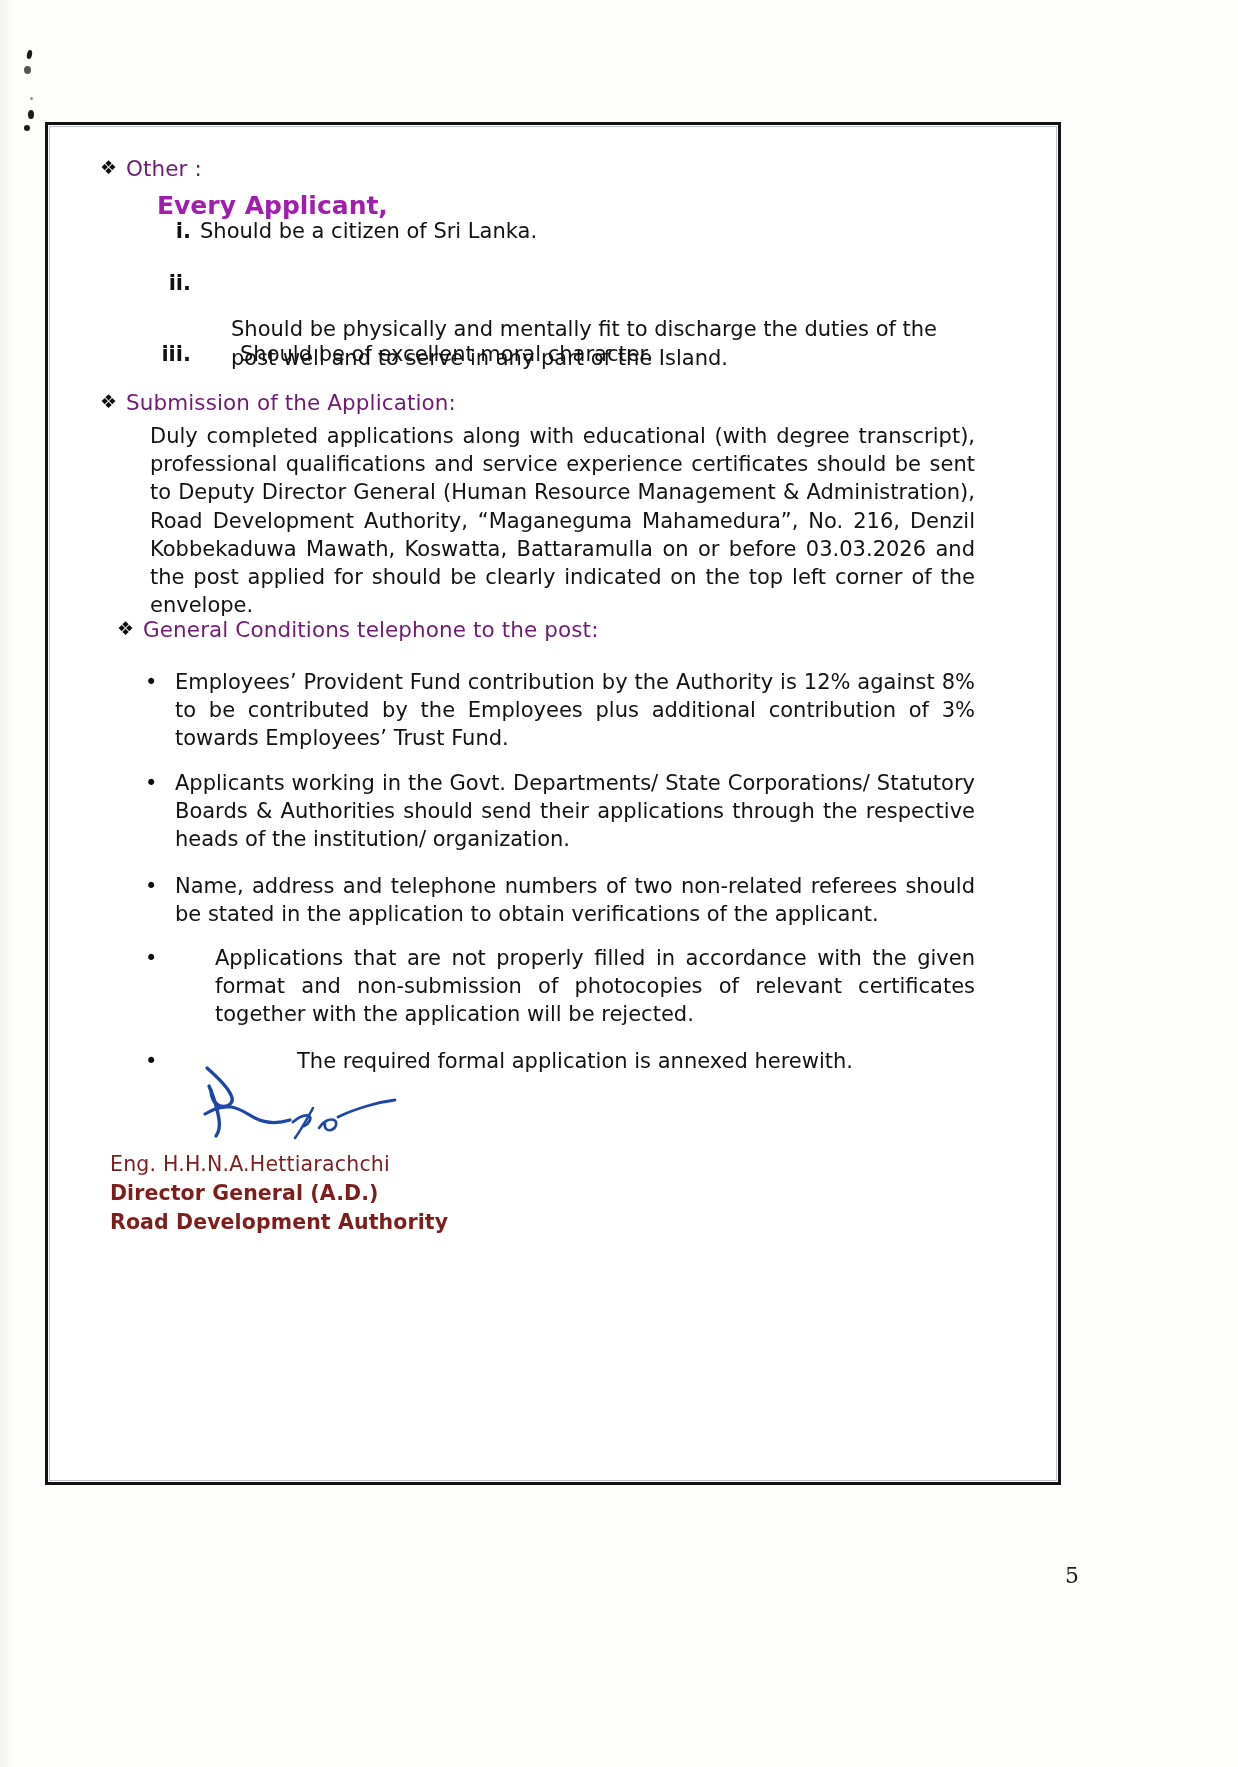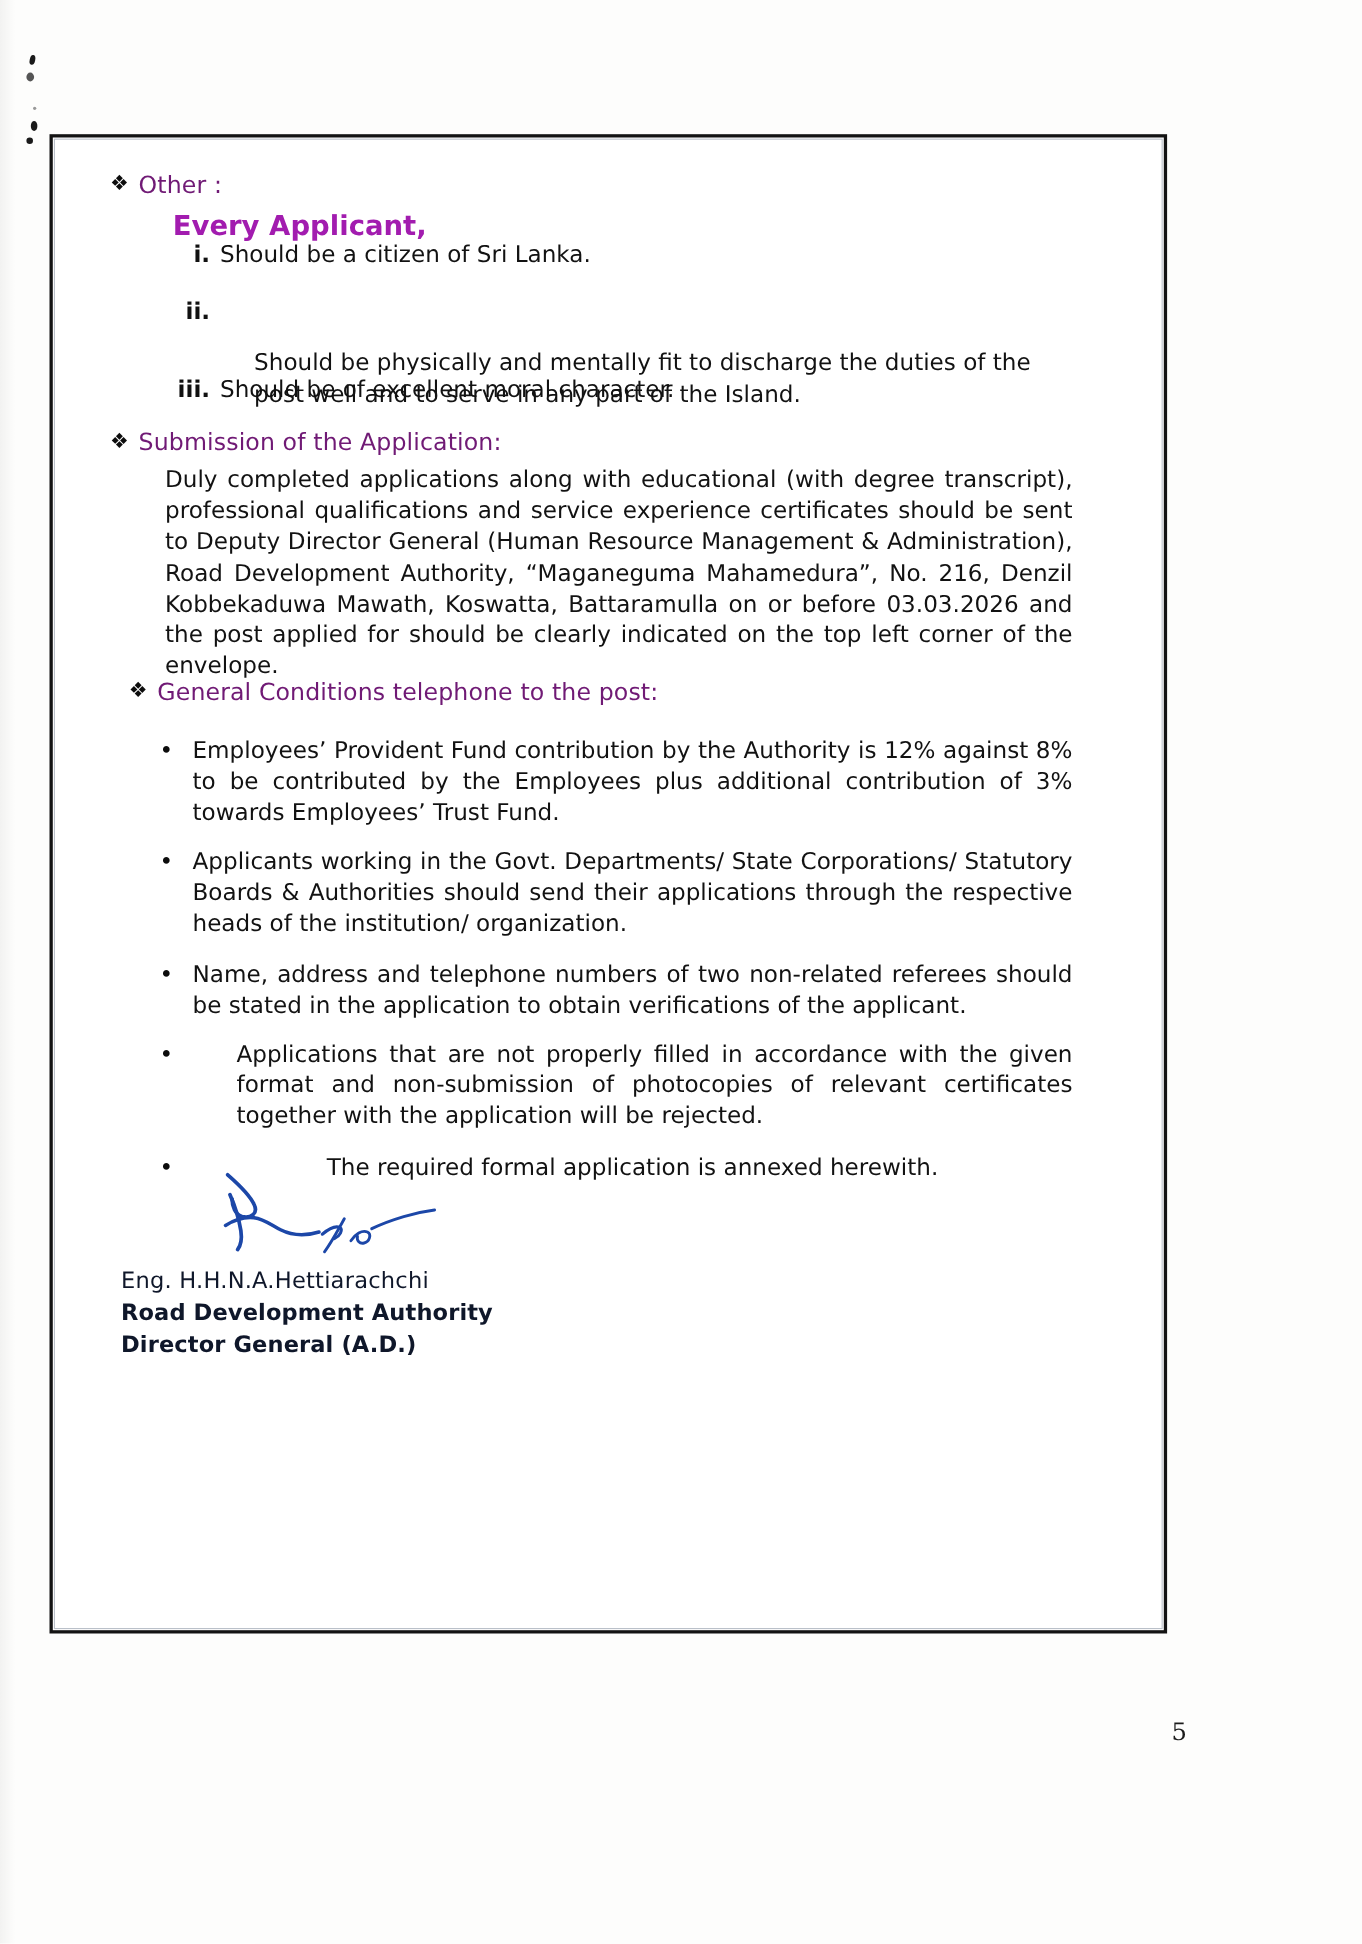--- a/index.html
+++ b/index.html
@@ -156,21 +156,21 @@
     top: 940px;
     width: 260px;
     height: 90px;
   }
   .sign-name-block {
     position: absolute;
     left: 65px;
     top: 1028px;
     font-size: 20.5px;
     line-height: 1.42;
-    color: #0f172a;
+    color: #7f1d1d;
   }
   .sign-name-block .nm { font-weight: normal; letter-spacing: .2px; }
   .sign-name-block .bold { font-weight: bold; letter-spacing: .1px; }
 
   .page-number {
     position: absolute;
     left: 1020px;
     top: 1441px;
     font-size: 22px;
     color: #1b1b1b;
@@ -203,21 +203,21 @@
   <div class="roman-item" style="left:120px; top:95px; width:760px;">
     <span class="roman-num" style="width:26px;">i.</span>
     <span class="roman-text">Should be a citizen of Sri Lanka.</span>
   </div>
 
   <div class="roman-item" style="left:112px; top:147px; width:790px;gap:31px;">
     <span class="roman-num" style="width:34px;">ii.</span>
     <span class="roman-text" style="display:block; width:745px; line-height:1.38;margin-top:46px;">Should be physically and mentally fit to discharge the duties of the post well and to serve in any part of the Island.</span>
   </div>
 
-  <div class="roman-item" style="left:108px; top:218px; width:760px;">
+  <div class="roman-item" style="left:108px; top:218px; width:760px;gap:40px;">
     <span class="roman-num" style="width:38px;">iii.</span>
     <span class="roman-text">Should be of excellent moral character.</span>
   </div>
 
   <div class="sec" style="left:55px; top:268px;">
     <span class="dia-bullet">❖</span>
     <span class="sec-title">Submission of the Application:</span>
   </div>
 
   <div class="para" style="left:105px; top:300px; width:825px;">Duly completed applications along with educational (with degree transcript), professional qualifications and service experience certificates should be sent to Deputy Director General (Human Resource Management &amp; Administration), Road Development Authority, “Maganeguma Mahamedura”, No. 216, Denzil Kobbekaduwa Mawath, Koswatta, Battaramulla on or before 03.03.2026 and the post applied for should be clearly indicated on the top left corner of the envelope.</div>
@@ -261,19 +261,19 @@
         <path d="M98,60 C104,55 110,52 114,54 C117,56 114,62 109,64" stroke-width="2.8"></path>
         <path d="M118,46 C112,57 106,68 100,76" stroke-width="2.6"></path>
         <path d="M124,66 C128,60 134,56 139,58 C143,60 141,67 136,68 C132,69 129,66 130,62" stroke-width="2.6"></path>
         <path d="M143,55 C151,51 162,47 172,44 C182,41 192,39 200,38" stroke-width="2.8"></path>
       </g>
     </svg>
   </div>
 
   <div class="sign-name-block">
     <div class="nm">Eng. H.H.N.A.Hettiarachchi</div>
+    <div class="bold">Director General (A.D.)</div>
     <div class="bold">Road Development Authority</div>
-    <div class="bold">Director General (A.D.)</div>
   </div>
 
   <div class="page-number">5</div>
 
 </div>
 
 </body></html>

